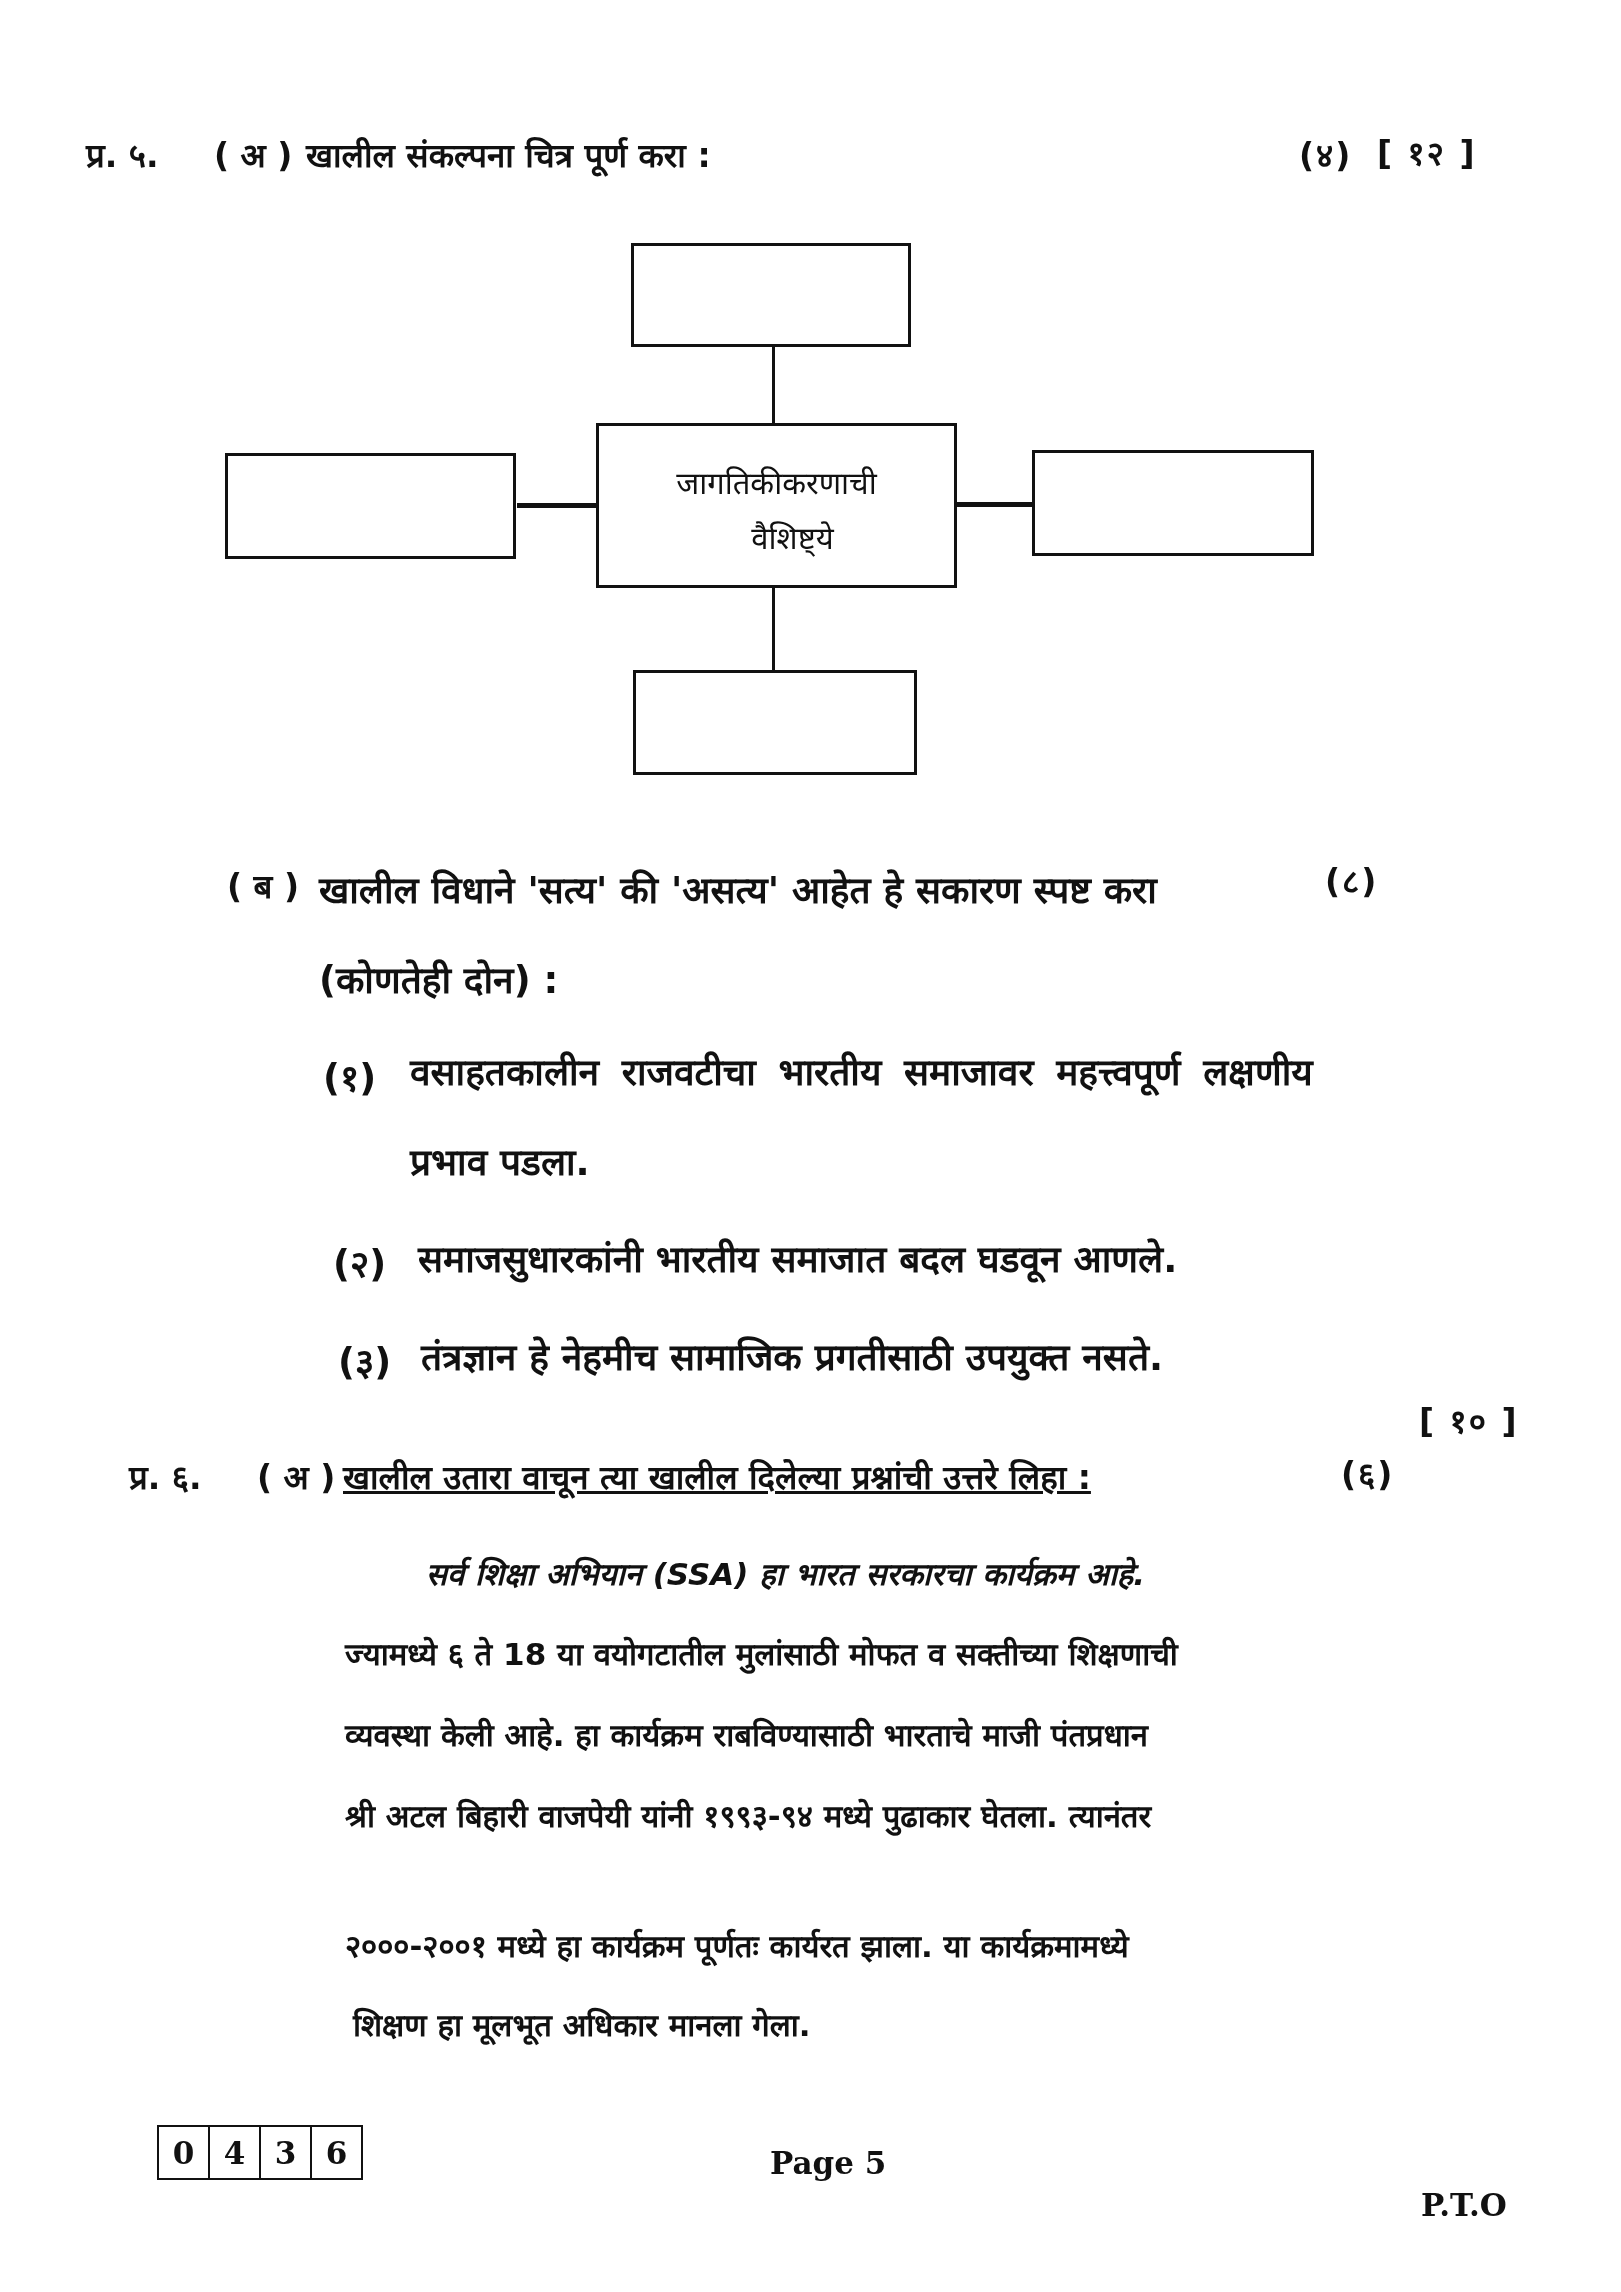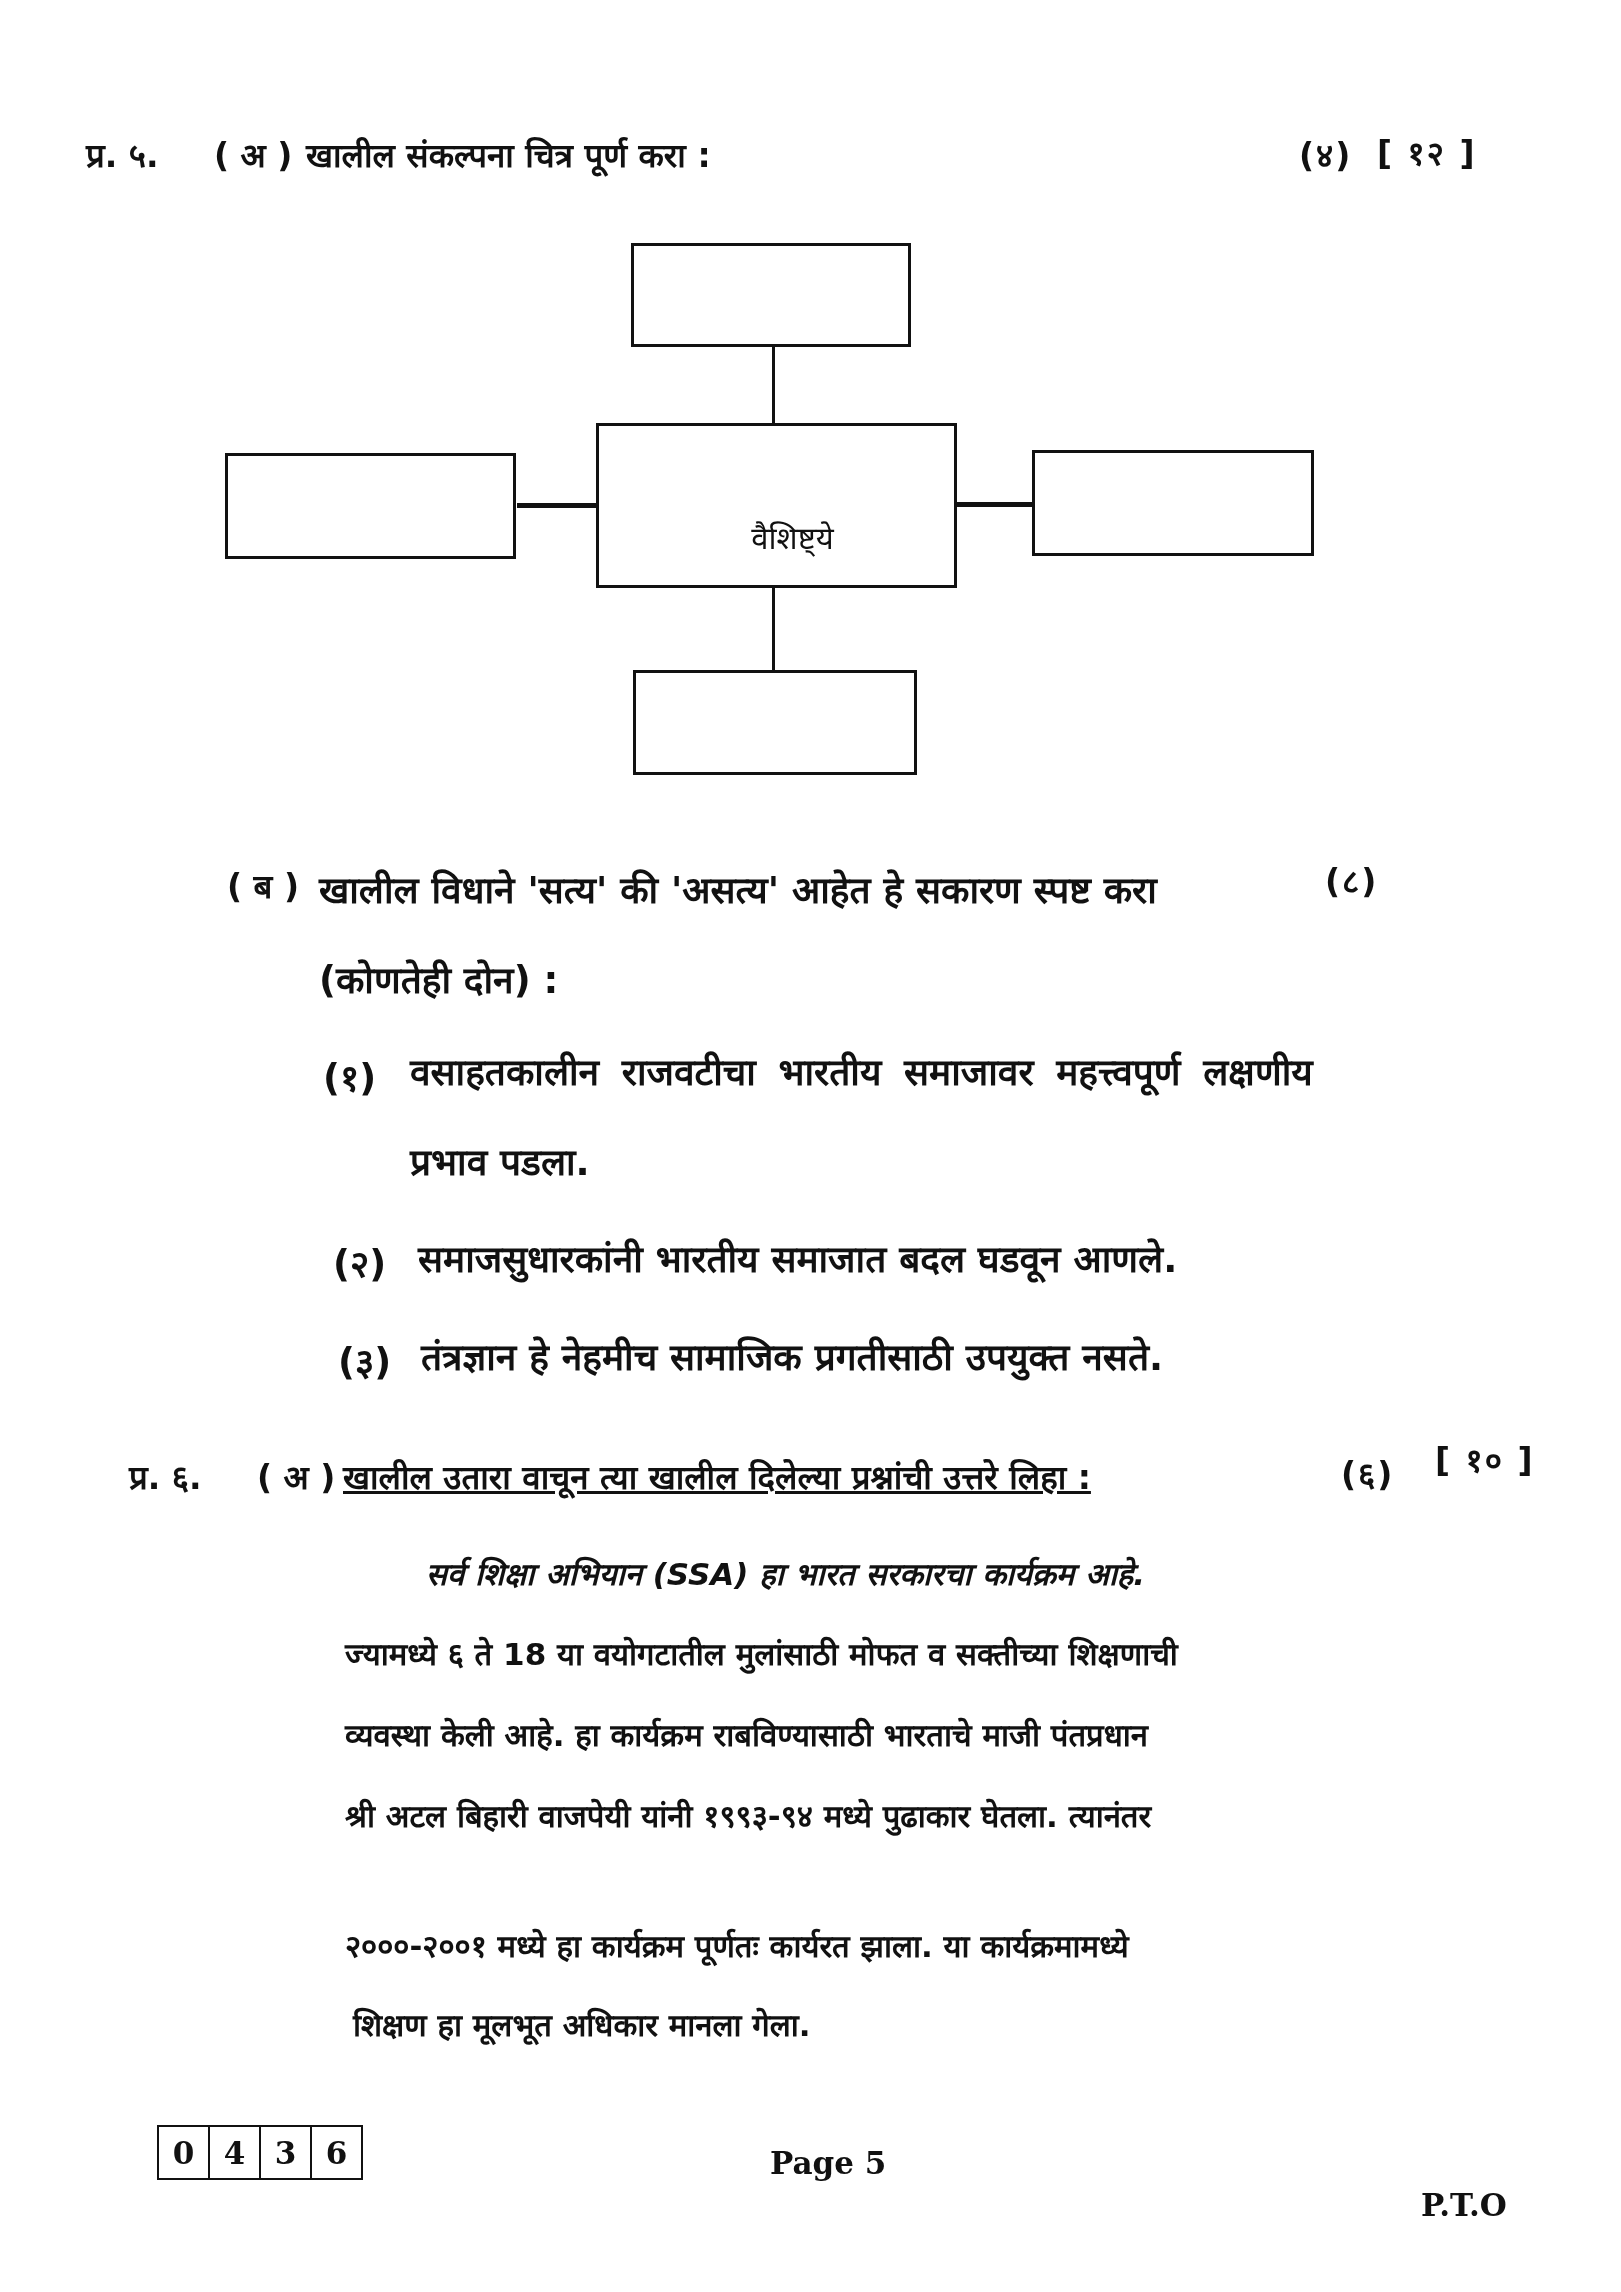--- a/index.html
+++ b/index.html
@@ -28,20 +28,21 @@
 <div class="abs q-head" style="left:214px; top:132px;">( अ )</div>
 <div class="abs q-head" style="left:306px; top:132px;">खालील संकल्पना चित्र पूर्ण करा :</div>
 <div class="abs marks" style="left:1299px; top:132px;">(४)</div>
 <div class="abs marks" style="left:1377px; top:130px;">[ १२ ]</div>
 
 <div>
   <div class="box" style="left:631px; top:243px; width:280px; height:104px;"></div>
   <div class="line-v" style="left:772px; top:347px; height:78px;"></div>
 
   <div class="box" style="left:596px; top:423px; width:361px; height:165px;">
+    <div class="center-label" style="top:35px;">जागतिकीकरणाची</div>
     <div class="center-label" style="top:90px;padding-left:32px;">वैशिष्ट्ये</div>
   </div>
 
   <div class="box" style="left:225px; top:453px; width:291px; height:106px;"></div>
   <div class="line-h" style="left:517px; top:503px; width:80px;"></div>
 
   <div class="box" style="left:1032px; top:450px; width:282px; height:106px;"></div>
   <div class="line-h" style="left:956px; top:502px; width:77px;"></div>
 
   <div class="line-v" style="left:772px; top:588px; height:83px;"></div>
@@ -60,21 +61,21 @@
 <div class="abs body-text" style="left:333px; top:1237px;">(२)</div>
 <div class="abs body-text" style="left:418px; top:1232px;">समाजसुधारकांनी भारतीय समाजात बदल घडवून आणले.</div>
 
 <div class="abs body-text" style="left:338px; top:1335px;">(३)</div>
 <div class="abs body-text" style="left:421px; top:1330px;">तंत्रज्ञान हे नेहमीच सामाजिक प्रगतीसाठी उपयुक्त नसते.</div>
 
 <div class="abs q-head" style="left:129px; top:1454px;">प्र. ६.</div>
 <div class="abs q-head" style="left:257px; top:1454px;">( अ )</div>
 <div class="abs q-head" style="left:343px; top:1454px;text-decoration:underline;">खालील उतारा वाचून त्या खालील दिलेल्या प्रश्नांची उत्तरे लिहा :</div>
 <div class="abs marks" style="left:1341px; top:1451px;">(६)</div>
-<div class="abs marks" style="left:1419px; top:1437px;margin-left:16px;">[ १० ]</div>
+<div class="abs marks" style="left:1419px; top:1398px;">[ १० ]</div>
 
 <div>
   <div class="abs passage" style="left:426px; top:1552px;font-style:italic;">सर्व शिक्षा अभियान (SSA) हा भारत सरकारचा कार्यक्रम आहे.</div>
   <div class="abs passage" style="left:345px; top:1632px;">ज्यामध्ये ६ ते 18 या वयोगटातील मुलांसाठी मोफत व सक्तीच्या शिक्षणाची</div>
   <div class="abs passage" style="left:345px; top:1713px;">व्यवस्था केली आहे. हा कार्यक्रम राबविण्यासाठी भारताचे माजी पंतप्रधान</div>
   <div class="abs passage" style="left:345px; top:1794px;">श्री अटल बिहारी वाजपेयी यांनी १९९३-९४ मध्ये पुढाकार घेतला. त्यानंतर</div>
   <div class="abs passage" style="left:345px; top:1924px;">२०००-२००१ मध्ये हा कार्यक्रम पूर्णतः कार्यरत झाला. या कार्यक्रमामध्ये</div>
   <div class="abs passage" style="left:353px; top:1955px;margin-top:48px;">शिक्षण हा मूलभूत अधिकार मानला गेला.</div>
 </div>
 

